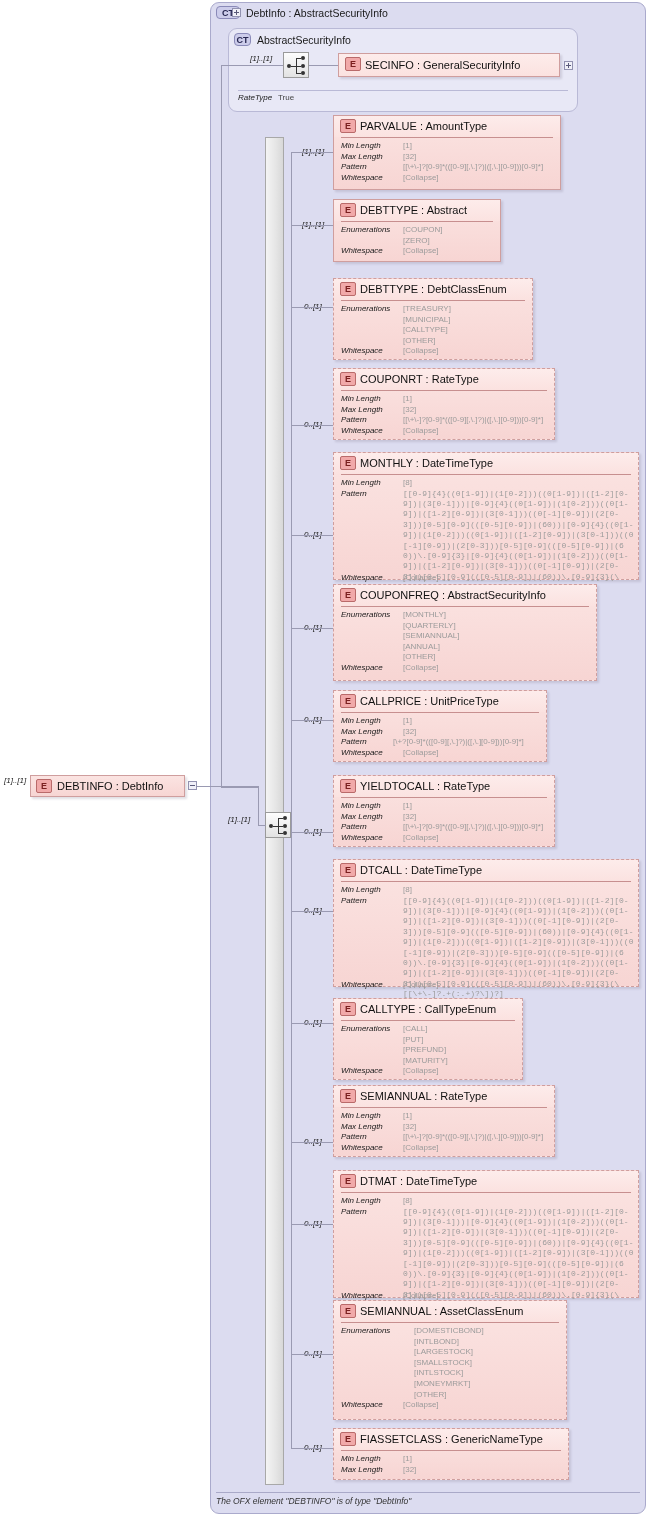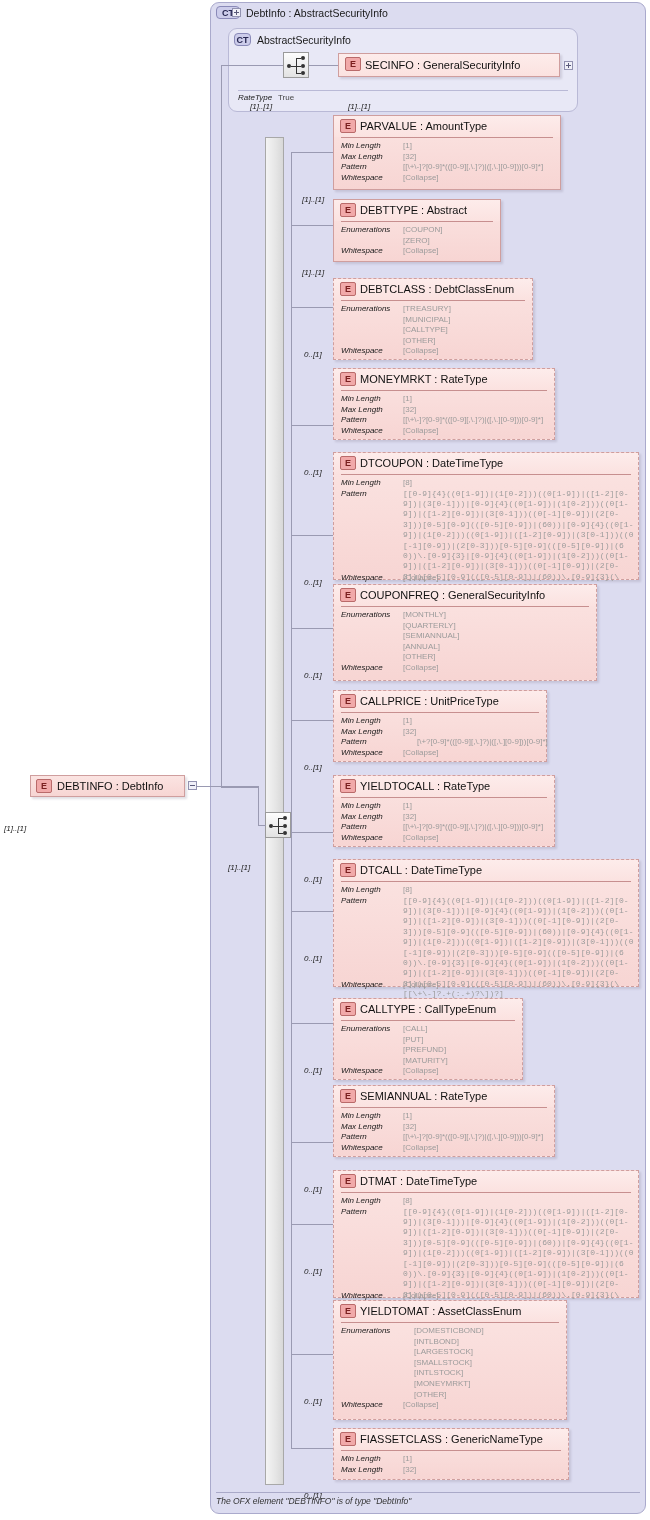--- a/index.html
+++ b/index.html
@@ -128,21 +128,20 @@
   }
 
   
   .card{
     position:absolute;
     font-size:8px;
     font-style:italic;
     color:#222222;
     white-space:nowrap;
     font-family:"Liberation Sans", sans-serif;
-    margin-top:48px;
   }
 
   
   .hline{ position:absolute; height:0; border-top:1px solid #9a9ab2; }
   .vline{ position:absolute; width:0; border-left:1px solid #9a9ab2; }
 
   
   .seq{
     position:absolute;
     width:26px;height:26px;
@@ -334,72 +333,72 @@
 [ZERO]</div>
           <div class="facet-key" style="top: 21.2px; left: 0px;">Whitespace</div>
           <div class="facet-val" style="top: 21.2px; left: 62px;">[Collapse]</div>
         </div>
       </div>
       <div class="card" style="left: 304px; top: 302px;">0..[1]</div>
       <div class="hline" style="left: 291px; top: 307px; width: 42px;"></div>
       <div class="ebox optional" style="left: 333px; top: 278px; width: 200px; height: 82px;">
         <div class="hdr"></div>
         <div class="badge badge-e">E</div>
-        <div class="hdr-label">DEBTCLASS : DebtClassEnum</div>
+        <div class="hdr-label">DEBTTYPE : DebtClassEnum</div>
         <div class="sep"></div>
         <div class="facets">
           <div class="facet-key" style="top: 0px; left: 0px;">Enumerations</div>
           <div class="facet-val" style="top: 0px; left: 62px; white-space: pre;">[TREASURY]
 [MUNICIPAL]
 [CALLTYPE]
 [OTHER]</div>
           <div class="facet-key" style="top: 42.4px; left: 0px;">Whitespace</div>
           <div class="facet-val" style="top: 42.4px; left: 62px;">[Collapse]</div>
         </div>
       </div>
       <div class="card" style="left: 304px; top: 420px;">0..[1]</div>
       <div class="hline" style="left: 291px; top: 425px; width: 42px;"></div>
       <div class="ebox optional" style="left: 333px; top: 368px; width: 222px; height: 72px;">
         <div class="hdr"></div>
         <div class="badge badge-e">E</div>
-        <div class="hdr-label">MONEYMRKT : RateType</div>
+        <div class="hdr-label">COUPONRT : RateType</div>
         <div class="sep"></div>
         <div class="facets">
           <div class="facet-key" style="top: 0px; left: 0px;">Min Length</div>
           <div class="facet-val" style="top: 0px; left: 62px;">[1]</div>
           <div class="facet-key" style="top: 10.6px; left: 0px;">Max Length</div>
           <div class="facet-val" style="top: 10.6px; left: 62px;">[32]</div>
           <div class="facet-key" style="top: 21.2px; left: 0px;">Pattern</div>
           <div class="facet-val" style="top: 21.2px; left: 62px;">[[\+\-]?[0-9]*(([0-9][,\.]?)|([,\.][0-9]))[0-9]*]</div>
           <div class="facet-key" style="top: 31.8px; left: 0px;">Whitespace</div>
           <div class="facet-val" style="top: 31.8px; left: 62px;">[Collapse]</div>
         </div>
       </div>
       <div class="card" style="left: 304px; top: 530px;">0..[1]</div>
       <div class="hline" style="left: 291px; top: 535px; width: 42px;"></div>
       <div class="ebox optional" style="left: 333px; top: 452px; width: 306px; height: 128px;">
         <div class="hdr"></div>
         <div class="badge badge-e">E</div>
-        <div class="hdr-label">DTCOUPON : DateTimeType</div>
+        <div class="hdr-label">MONTHLY : DateTimeType</div>
         <div class="sep"></div>
         <div class="facets">
           <div class="facet-key" style="top: 0px; left: 0px;">Min Length</div>
           <div class="facet-val" style="top: 0px; left: 62px;">[8]</div>
           <div class="facet-key" style="top: 10.6px; left: 0px;">Pattern</div>
           <div class="facet-val wrapped" style="top: 10.6px; left: 62px; width: 232px;">[[0-9]{4}((0[1-9])|(1[0-2]))((0[1-9])|([1-2][0-9])|(3[0-1]))|[0-9]{4}((0[1-9])|(1[0-2]))((0[1-9])|([1-2][0-9])|(3[0-1]))((0[-1][0-9])|(2[0-3]))[0-5][0-9](([0-5][0-9])|(60))|[0-9]{4}((0[1-9])|(1[0-2]))((0[1-9])|([1-2][0-9])|(3[0-1]))((0[-1][0-9])|(2[0-3]))[0-5][0-9](([0-5][0-9])|(60))\.[0-9]{3}|[0-9]{4}((0[1-9])|(1[0-2]))((0[1-9])|([1-2][0-9])|(3[0-1]))((0[-1][0-9])|(2[0-3]))[0-5][0-9](([0-5][0-9])|(60))\.[0-9]{3}(\[[\+\-]?.+(:.+)?\])?]</div>
           <div class="facet-key" style="top: 95.4px; left: 0px;">Whitespace</div>
           <div class="facet-val" style="top: 95.4px; left: 62px;">[Collapse]</div>
         </div>
       </div>
       <div class="card" style="left: 304px; top: 623px;">0..[1]</div>
       <div class="hline" style="left: 291px; top: 628px; width: 42px;"></div>
       <div class="ebox optional" style="left: 333px; top: 584px; width: 264px; height: 97px;">
         <div class="hdr"></div>
         <div class="badge badge-e">E</div>
-        <div class="hdr-label">COUPONFREQ : GeneralSecurityInfo</div>
+        <div class="hdr-label">COUPONFREQ : AbstractSecurityInfo</div>
         <div class="sep"></div>
         <div class="facets">
           <div class="facet-key" style="top: 0px; left: 0px;">Enumerations</div>
           <div class="facet-val" style="top: 0px; left: 62px; white-space: pre;">[MONTHLY]
 [QUARTERLY]
 [SEMIANNUAL]
 [ANNUAL]
 [OTHER]</div>
           <div class="facet-key" style="top: 53px; left: 0px;">Whitespace</div>
           <div class="facet-val" style="top: 53px; left: 62px;">[Collapse]</div>
@@ -411,21 +410,21 @@
         <div class="hdr"></div>
         <div class="badge badge-e">E</div>
         <div class="hdr-label">CALLPRICE : UnitPriceType</div>
         <div class="sep"></div>
         <div class="facets">
           <div class="facet-key" style="top: 0px; left: 0px;">Min Length</div>
           <div class="facet-val" style="top: 0px; left: 62px;">[1]</div>
           <div class="facet-key" style="top: 10.6px; left: 0px;">Max Length</div>
           <div class="facet-val" style="top: 10.6px; left: 62px;">[32]</div>
           <div class="facet-key" style="top: 21.2px; left: 0px;">Pattern</div>
-          <div class="facet-val" style="top: 21.2px; left: 76px;">[\+?[0-9]*(([0-9][,\.]?)|([,\.][0-9]))[0-9]*]</div>
+          <div class="facet-val" style="top: 21.2px; left: 52px;">[\+?[0-9]*(([0-9][,\.]?)|([,\.][0-9]))[0-9]*]</div>
           <div class="facet-key" style="top: 31.8px; left: 0px;">Whitespace</div>
           <div class="facet-val" style="top: 31.8px; left: 62px;">[Collapse]</div>
         </div>
       </div>
       <div class="card" style="left: 304px; top: 827px;">0..[1]</div>
       <div class="hline" style="left: 291px; top: 832px; width: 42px;"></div>
       <div class="ebox optional" style="left: 333px; top: 775px; width: 222px; height: 72px;">
         <div class="hdr"></div>
         <div class="badge badge-e">E</div>
         <div class="hdr-label">YIELDTOCALL : RateType</div>
@@ -506,21 +505,21 @@
           <div class="facet-val wrapped" style="top: 10.6px; left: 62px; width: 232px;">[[0-9]{4}((0[1-9])|(1[0-2]))((0[1-9])|([1-2][0-9])|(3[0-1]))|[0-9]{4}((0[1-9])|(1[0-2]))((0[1-9])|([1-2][0-9])|(3[0-1]))((0[-1][0-9])|(2[0-3]))[0-5][0-9](([0-5][0-9])|(60))|[0-9]{4}((0[1-9])|(1[0-2]))((0[1-9])|([1-2][0-9])|(3[0-1]))((0[-1][0-9])|(2[0-3]))[0-5][0-9](([0-5][0-9])|(60))\.[0-9]{3}|[0-9]{4}((0[1-9])|(1[0-2]))((0[1-9])|([1-2][0-9])|(3[0-1]))((0[-1][0-9])|(2[0-3]))[0-5][0-9](([0-5][0-9])|(60))\.[0-9]{3}(\[[\+\-]?.+(:.+)?\])?]</div>
           <div class="facet-key" style="top: 95.4px; left: 0px;">Whitespace</div>
           <div class="facet-val" style="top: 95.4px; left: 62px;">[Collapse]</div>
         </div>
       </div>
       <div class="card" style="left: 304px; top: 1349px;">0..[1]</div>
       <div class="hline" style="left: 291px; top: 1354px; width: 42px;"></div>
       <div class="ebox optional" style="left: 333px; top: 1300px; width: 234px; height: 120px;">
         <div class="hdr"></div>
         <div class="badge badge-e">E</div>
-        <div class="hdr-label">YIELDTOMAT : AssetClassEnum</div>
+        <div class="hdr-label">SEMIANNUAL : AssetClassEnum</div>
         <div class="sep"></div>
         <div class="facets">
           <div class="facet-key" style="top: 0px; left: 0px;">Enumerations</div>
           <div class="facet-val" style="top: 0px; left: 62px; white-space: pre; margin-left: 11px;">[DOMESTICBOND]
 [INTLBOND]
 [LARGESTOCK]
 [SMALLSTOCK]
 [INTLSTOCK]
 [MONEYMRKT]
 [OTHER]</div>

